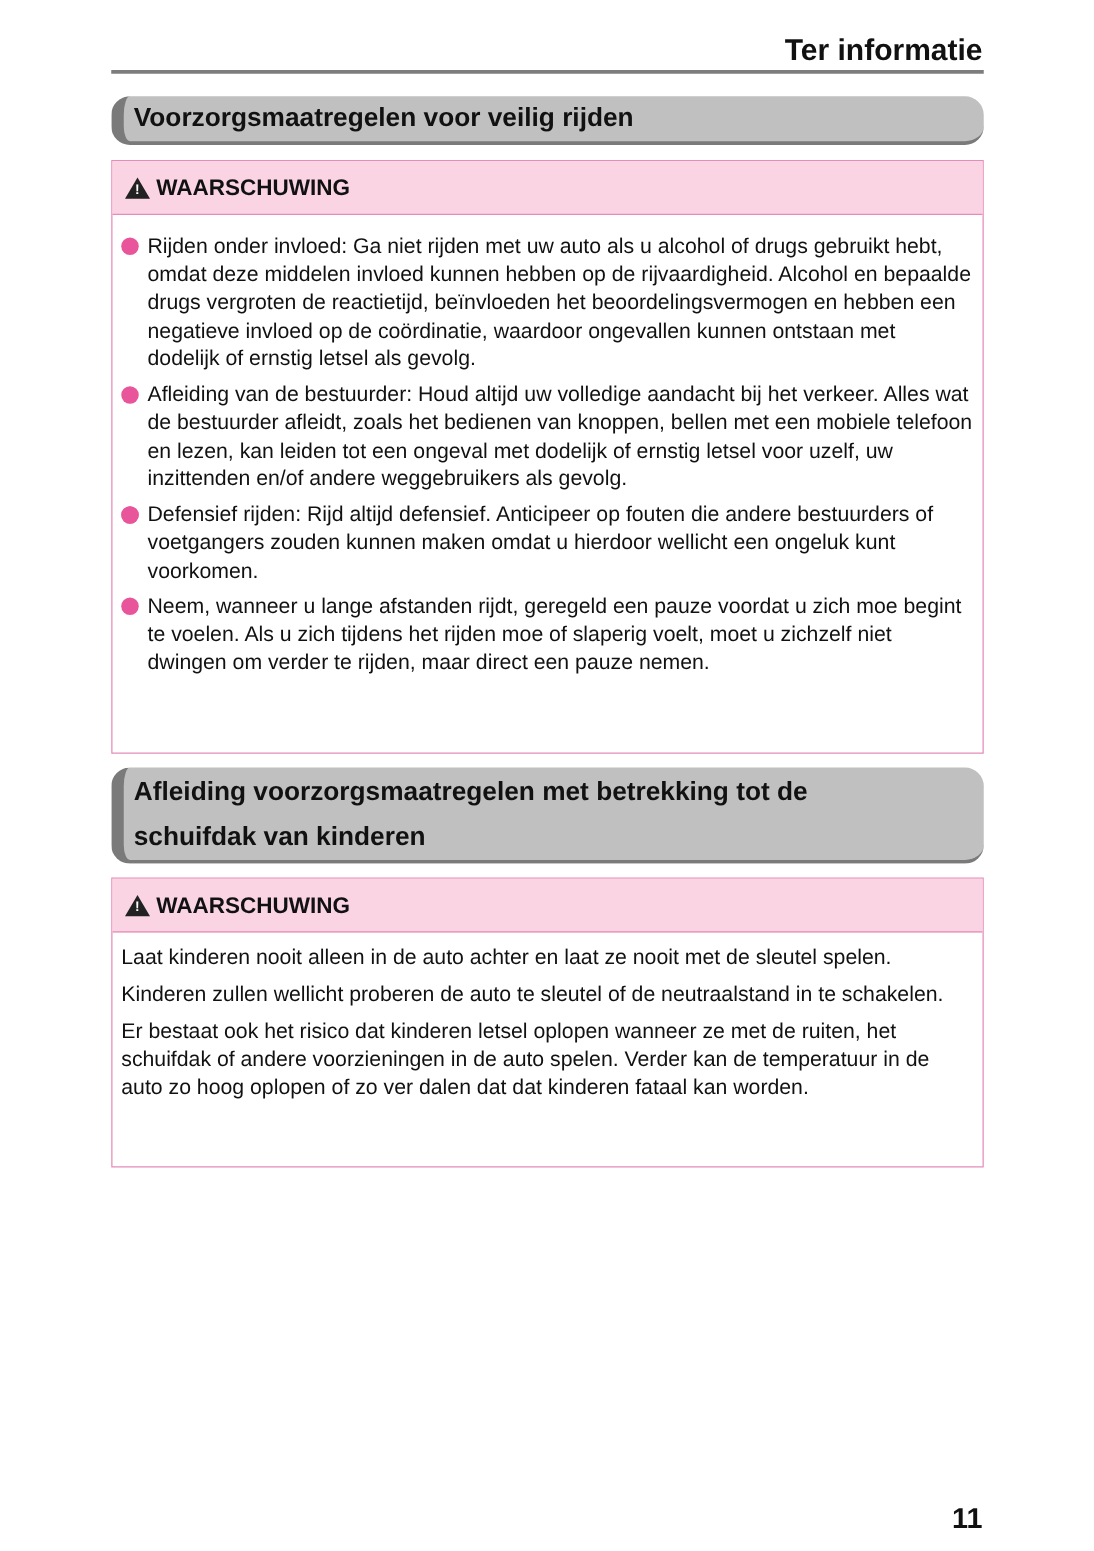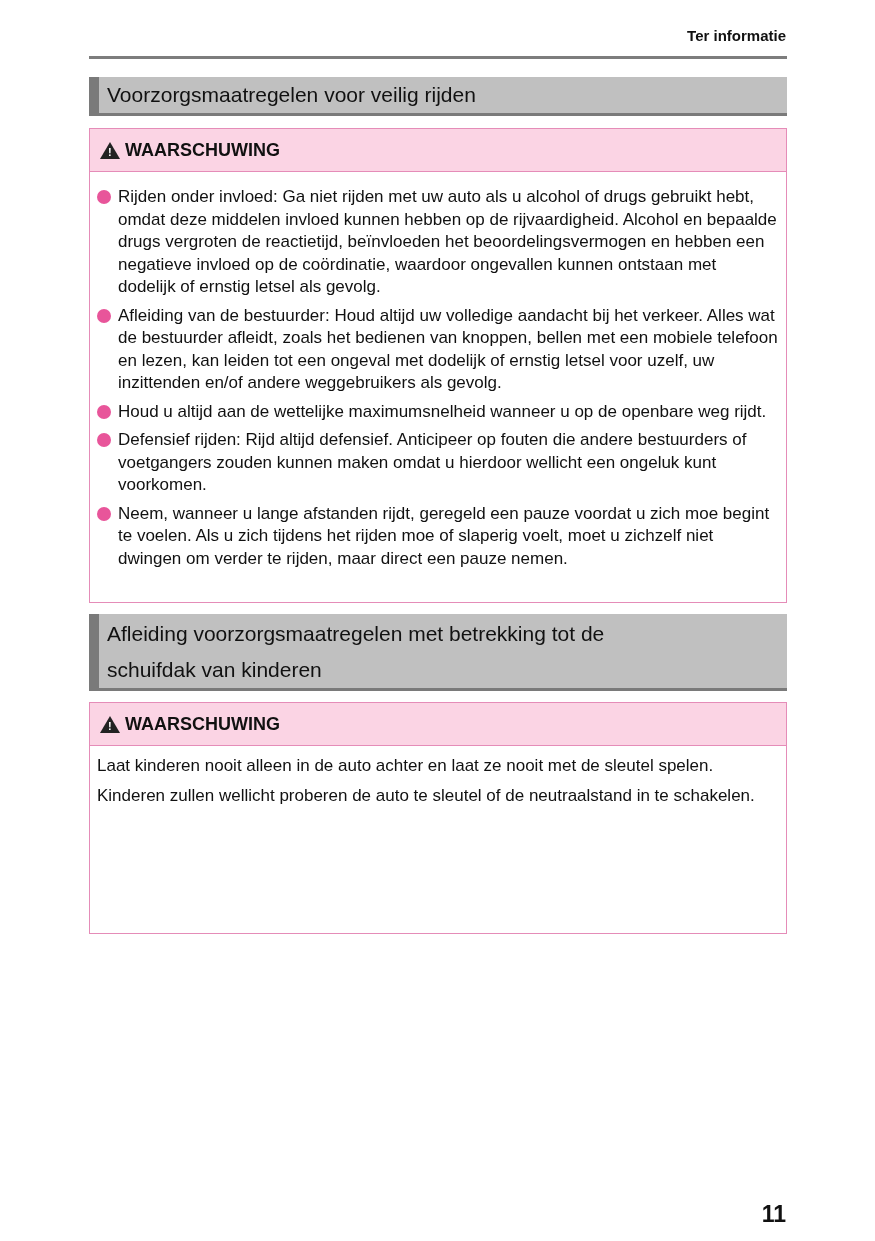--- a/index.html
+++ b/index.html
@@ -1,19 +1,19 @@
 <!DOCTYPE html>
 <html><head>
 <meta charset="utf-8">
 <style>
   html,body{margin:0;padding:0;background:#fff;}
   body{width:875px;height:1241px;position:relative;font-family:"Liberation Sans",sans-serif;color:#111;overflow:hidden;}
-  .runhead{position:absolute;right:89px;top:27px;font-size:15px;font-weight:bold;}
+  .runhead{position:absolute;right:89px;top:27px;font-size:24px;font-weight:bold;}
   .headrule{position:absolute;left:89px;width:698px;top:56px;height:3px;background:#7d7d7d;}
-  .sec{position:absolute;left:89px;width:698px;background:#c0c0c0;border-left:10px solid #7a7a7a;border-bottom:3px solid #7a7a7a;box-sizing:border-box;padding:0 8px;font-size:21px;font-weight:normal;}
+  .sec{position:absolute;left:89px;width:698px;background:#c0c0c0;border-left:10px solid #7a7a7a;border-bottom:3px solid #7a7a7a;box-sizing:border-box;padding:0 8px;font-size:21px;font-weight:bold;border-radius:15px;}
   .warn{position:absolute;left:89px;width:698px;border:1px solid #e58cb8;box-sizing:border-box;background:#fff;}
   .warnhead{background:#fbd4e4;border-bottom:1px solid #e58cb8;height:42px;display:flex;align-items:center;padding-left:10px;font-size:18px;font-weight:bold;}
   .tri{width:0;height:0;border-left:10px solid transparent;border-right:10px solid transparent;border-bottom:17px solid #222;position:relative;margin-right:5px;}
   .tri span{position:absolute;left:-2px;top:4px;color:#fff;font-size:11px;font-weight:bold;}
   .warnbody{padding:29px 8px 8px 7px;font-size:17px;line-height:22.5px;}
   .item{position:relative;padding-left:21px;margin-bottom:6px;}
   .dot{position:absolute;left:0;top:4px;width:14px;height:14px;border-radius:50%;background:#e8559a;}
   .p{margin:0 0 7px 0;}
   .pageno{position:absolute;right:89px;top:1201px;font-size:23px;font-weight:bold;}
 </style>
@@ -28,37 +28,38 @@
 <div class="warn" style="top:128px;height:475px;">
   <div class="warnhead">
     <div class="tri">
         <span>!</span>
       </div>
     <span>WAARSCHUWING</span>
   </div>
   <div class="warnbody" style="padding-top:14px;">
     <div class="item"><span class="dot"></span><span>Rijden onder invloed: Ga niet rijden met uw auto als u alcohol of drugs gebruikt hebt, omdat deze middelen invloed kunnen hebben op de rijvaardigheid. Alcohol en bepaalde drugs vergroten de reactietijd, beïnvloeden het beoordelingsvermogen en hebben een negatieve invloed op de coördinatie, waardoor ongevallen kunnen ontstaan met dodelijk of ernstig letsel als gevolg.</span></div>
     <div class="item"><span class="dot"></span><span>Afleiding van de bestuurder: Houd altijd uw volledige aandacht bij het verkeer. Alles wat de bestuurder afleidt, zoals het bedienen van knoppen, bellen met een mobiele telefoon en lezen, kan leiden tot een ongeval met dodelijk of ernstig letsel voor uzelf, uw inzittenden en/of andere weggebruikers als gevolg.</span></div>
-    <div class="item"><span class="dot"></span><span>Houd u altijd aan de wettelijke maximumsnelheid wanneer u op de openbare weg rijdt.</span></div>
+    <div class="item"><span class="dot"></span></div>
     <div class="item"><span class="dot"></span><span>Defensief rijden: Rijd altijd defensief. Anticipeer op fouten die andere bestuurders of voetgangers zouden kunnen maken omdat u hierdoor wellicht een ongeluk kunt voorkomen.</span></div>
     <div class="item"><span class="dot"></span><span>Neem, wanneer u lange afstanden rijdt, geregeld een pauze voordat u zich moe begint te voelen. Als u zich tijdens het rijden moe of slaperig voelt, moet u zichzelf niet dwingen om verder te rijden, maar direct een pauze nemen.</span></div>
   </div>
 </div>
 
 <div class="sec" style="top:614px;height:77px;line-height:36px;padding-top:2px;">
   <div>Afleiding voorzorgsmaatregelen met betrekking tot de</div>
   <div>schuifdak van kinderen</div>
 </div>
 
 <div class="warn" style="top:702px;height:232px;">
   <div class="warnhead">
     <div class="tri">
         <span>!</span>
       </div>
     <span>WAARSCHUWING</span>
   </div>
   <div class="warnbody" style="padding-top:9px;">
     <p class="p">Laat kinderen nooit alleen in de auto achter en laat ze nooit met de sleutel spelen.</p>
     <p class="p">Kinderen zullen wellicht proberen de auto te sleutel of de neutraalstand in te schakelen.</p>
+    <p class="p">Er bestaat ook het risico dat kinderen letsel oplopen wanneer ze met de ruiten, het schuifdak of andere voorzieningen in de auto spelen. Verder kan de temperatuur in de auto zo hoog oplopen of zo ver dalen dat dat kinderen fataal kan worden.</p>
   </div>
 </div>
 
 <div class="pageno">11</div>
 
 </body></html>

